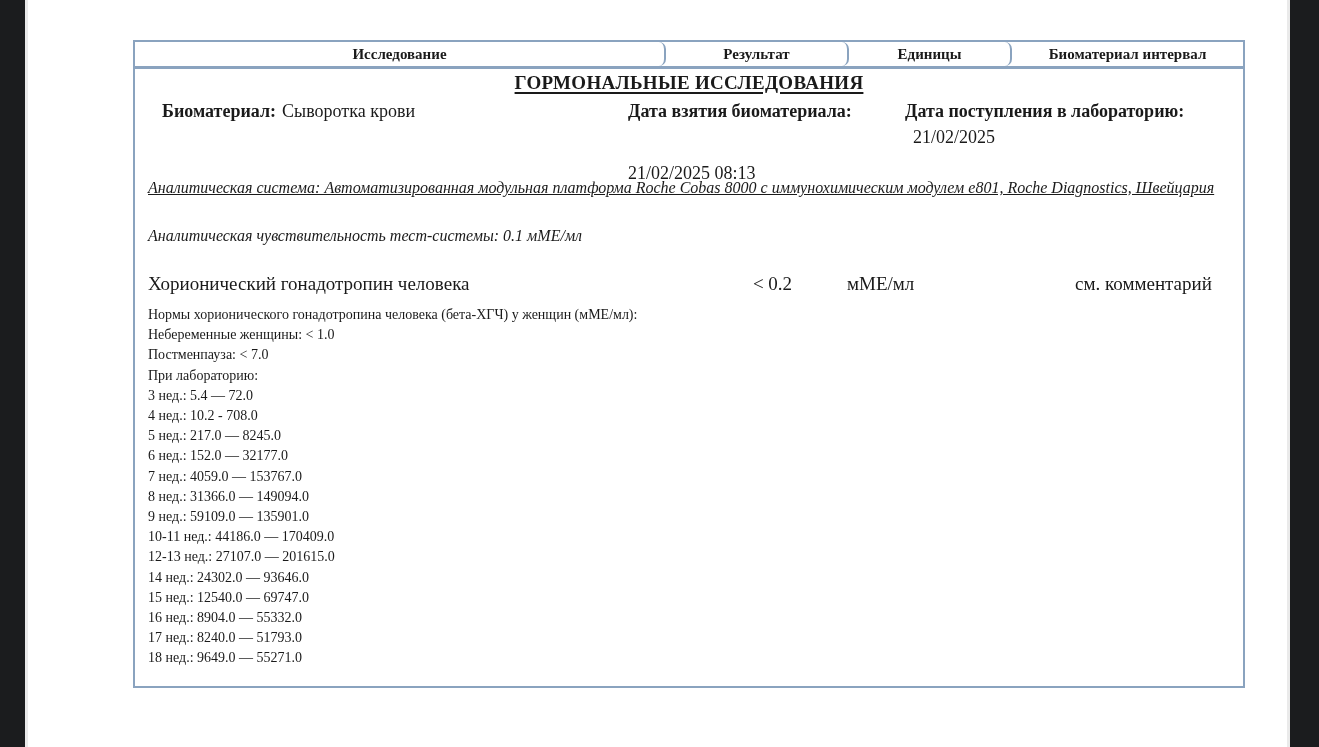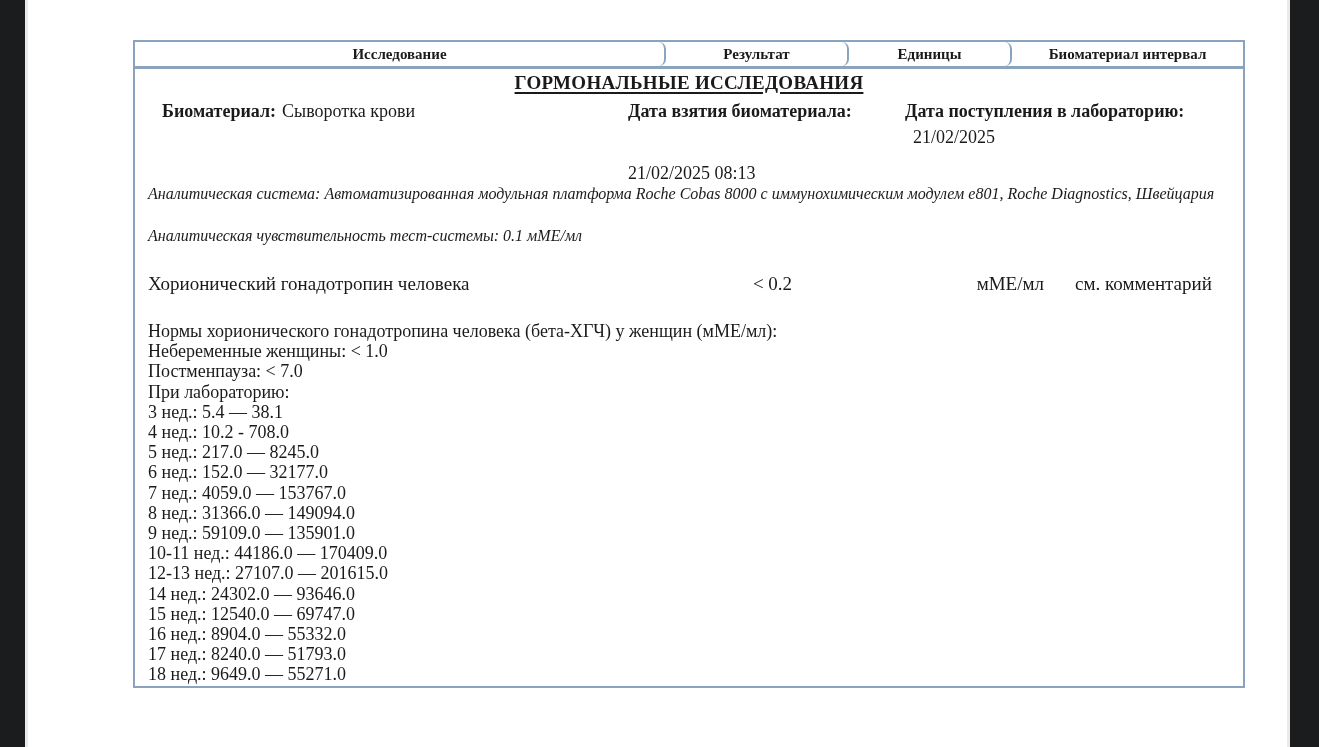--- a/index.html
+++ b/index.html
@@ -41,30 +41,30 @@
   .bio-label { font-weight:bold; margin-right:6px; }
 
   .date-label { position:absolute; top:32px; font-size:18px; font-weight:bold; white-space:nowrap; }
   .date-label.collection { left:493px; }
   .date-label.received  { left:770px; }
   .date-value { position:absolute; top:58px; font-size:18px; white-space:nowrap; }
   .date-value.collection { left:493px;margin-top:36px; }
   .date-value.received  { left:770px;margin-left:8px; }
 
   .ital { position:absolute; left:13px; font-style:italic; font-size:16px; line-height:24px; }
-  .ital.sys  { top:113px; width:1068px; }
+  .ital.sys  { top:107px; width:1068px;text-decoration:underline; }
   .ital.sens { top:155px; white-space:nowrap; }
   .ital.code { top:183px; white-space:nowrap; }
 
   .result-name  { position:absolute; top:204px; left:13px; font-size:19px; white-space:nowrap; }
   .result-val   { position:absolute; top:204px; left:529px; width:217px; text-align:center; font-size:19px; }
-  .result-units { position:absolute; top:204px; left:746px; width:163px; text-align:right; font-size:19px; }
+  .result-units { position:absolute; top:204px; left:712px; width:163px; text-align:left; font-size:19px; }
   .result-ref   { position:absolute; top:204px; left:909px; width:199px; text-align:center; font-size:19px; white-space:nowrap; }
 
-  .comment { position:absolute; top:252px; left:13px; font-size:18px; line-height:20.2px; }
+  .comment { position:absolute; top:236px; left:13px; font-size:14px; line-height:20.2px; }
   .cline { white-space:nowrap; }
 </style>
 </head>
 <body>
 
 <div class="stage">
   <div class="page">
 
     <div class="doc">
 
@@ -94,21 +94,21 @@
         <div class="result-name">Хорионический гонадотропин человека</div>
         <div class="result-val">&lt; 0.2</div>
         <div class="result-units">мМЕ/мл</div>
         <div class="result-ref">см. комментарий</div>
 
         <div class="comment">
             <div class="cline">Нормы хорионического гонадотропина человека (бета-ХГЧ) у женщин (мМЕ/мл):</div>
             <div class="cline">Небеременные женщины: &lt; 1.0</div>
             <div class="cline">Постменпауза: &lt; 7.0</div>
             <div class="cline">При лабораторию:</div>
-            <div class="cline">3 нед.: 5.4 — 38.1</div>
+            <div class="cline">3 нед.: 5.4 — 72.0</div>
             <div class="cline">4 нед.: 10.2 - 708.0</div>
             <div class="cline">5 нед.: 217.0 — 8245.0</div>
             <div class="cline">6 нед.: 152.0 — 32177.0</div>
             <div class="cline">7 нед.: 4059.0 — 153767.0</div>
             <div class="cline">8 нед.: 31366.0 — 149094.0</div>
             <div class="cline">9 нед.: 59109.0 — 135901.0</div>
             <div class="cline">10-11 нед.: 44186.0 — 170409.0</div>
             <div class="cline">12-13 нед.: 27107.0 — 201615.0</div>
             <div class="cline">14 нед.: 24302.0 — 93646.0</div>
             <div class="cline">15 нед.: 12540.0 — 69747.0</div>

